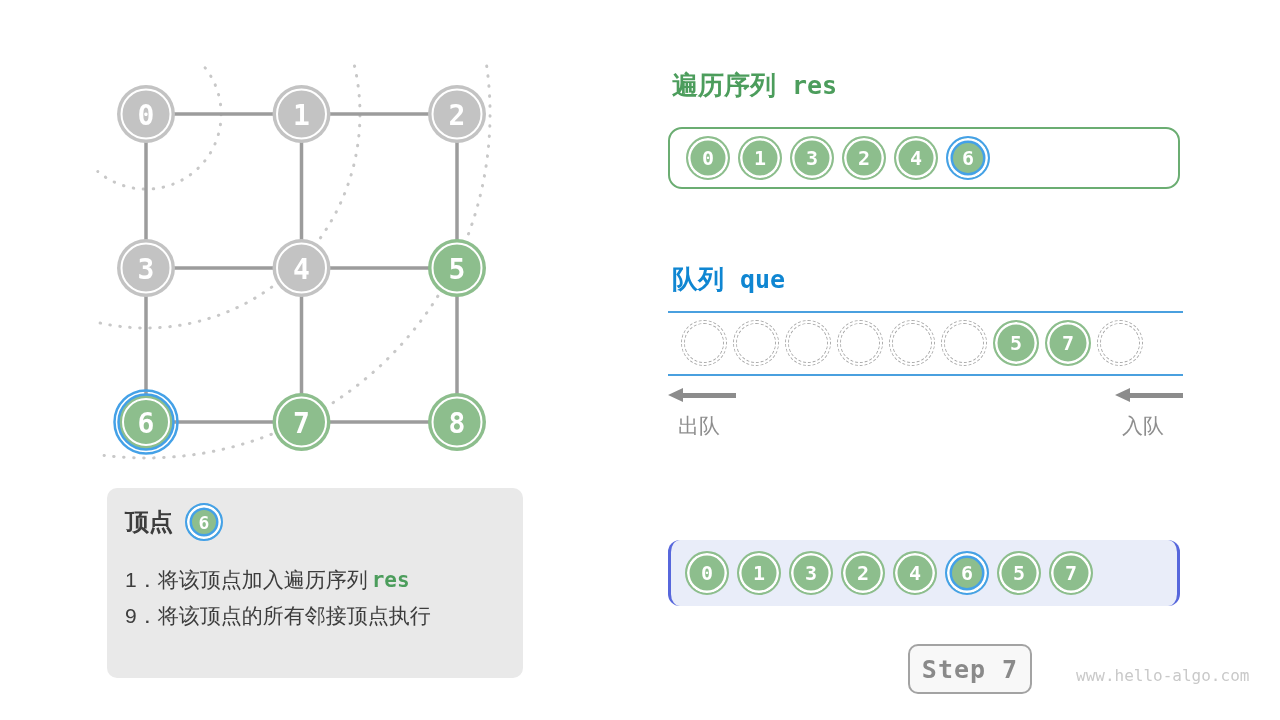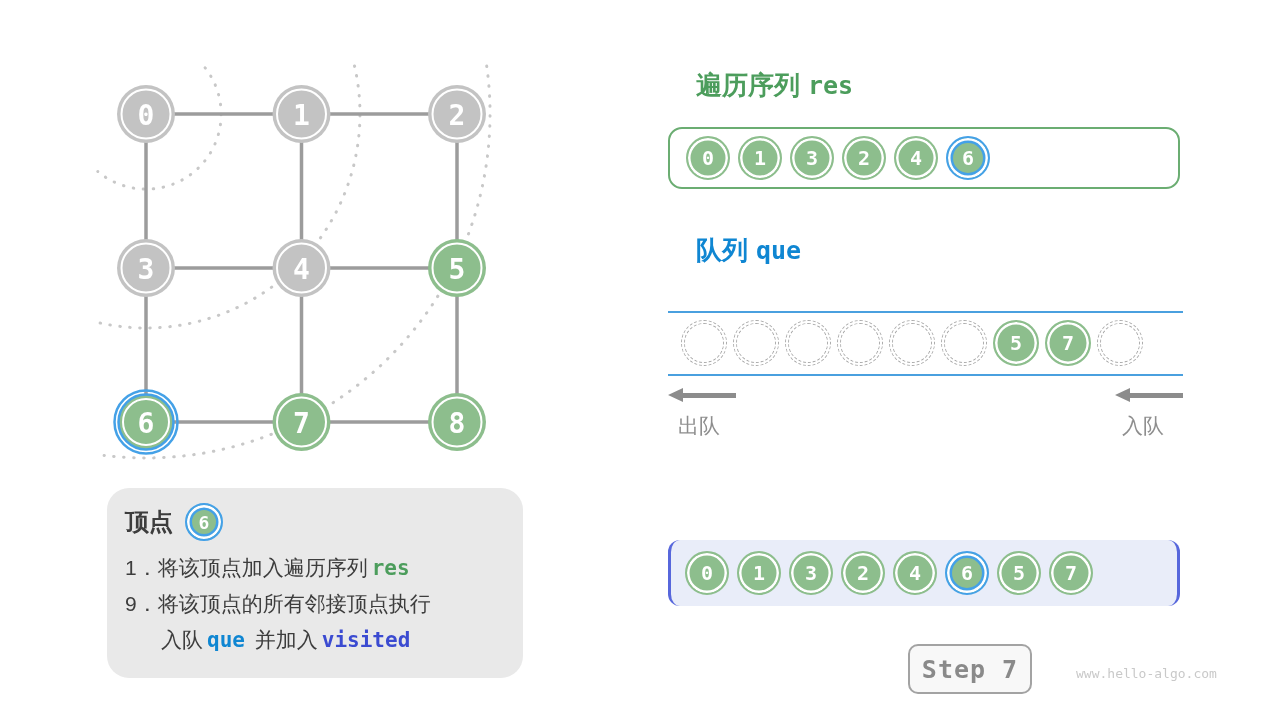--- a/index.html
+++ b/index.html
@@ -6,26 +6,26 @@
   #stage {
     position: relative; width: 1280px; height: 720px; overflow: hidden;
     background: #ffffff;
     font-family: "Liberation Sans", "DejaVu Sans", sans-serif;
   }
   .abs { position: absolute; }
 
   
   .panel-heading {
     position: absolute; left: 672px;
-    display: flex; align-items: baseline; gap: 8px;
-    font-size: 26px; font-weight: 700; line-height: 30px; margin-left: 24px;
+    display: flex; align-items: baseline; gap: 16px;
+    font-size: 26px; font-weight: 700; line-height: 30px;
   }
   .panel-heading .code { font-family: "DejaVu Sans Mono", monospace; font-weight: 700; font-size: 25px; }
   #res-heading    { top: 70px;  color: #4c9d5c; }
-  #queue-heading  { top: 235px; color: #0f86d2; }
+  #queue-heading  { top: 264px; color: #0f86d2; }
   #visited-heading{ top: 482px; color: #3b4bd1; }
 
   
   .circle {
     border-radius: 50%; box-sizing: border-box; flex: 0 0 auto;
     display: flex; align-items: center; justify-content: center;
     font-family: "DejaVu Sans Mono", monospace; font-weight: 700; color: #ffffff;
   }
   .c44 { width: 44px; height: 44px; font-size: 20px; }
   .c46 { width: 46px; height: 46px; font-size: 20px; }
@@ -65,45 +65,45 @@
   .q-arrow .head {
     position: absolute; left: 0; top: 0; width: 0; height: 0;
     border-top: 7.5px solid transparent; border-bottom: 7.5px solid transparent;
     border-right: 15px solid #8c8c8c;
   }
   .queue-label { position: absolute; font-size: 21px; color: #8e8e8e; font-weight: 400; }
 
   
   #info-box {
     left: 107px; top: 488px; width: 416px; height: 190px;
-    background: #e9e9e9; border-radius: 22px; box-sizing: border-box;
+    background: #e9e9e9; border-radius: 10px; box-sizing: border-box;
     padding: 15px 0 0 18px;
   }
   #info-title {
     display: flex; align-items: center; gap: 12px;
     font-size: 24px; font-weight: 700; color: #3d3d3d;
   }
-  #info-steps { margin-top: 9px; font-size: 21px; color: #3d3d3d; line-height: 36px; }
+  #info-steps { margin-top: 21px; font-size: 21px; color: #3d3d3d; line-height: 36px; }
   #info-steps .indent { padding-left: 36px; }
   .code-tag { font-family: "DejaVu Sans Mono", monospace; font-weight: 700; margin: 0 4px; }
   .code-green  { color: #4c9d5c; }
   .code-blue   { color: #0f86d2; }
   .code-indigo { color: #3b4bd1; }
 
   
   #step-box {
     left: 908px; top: 644px; width: 124px; height: 50px;
     background: #f8f8f8; border: 2px solid #a3a3a3; border-radius: 10px;
     display: flex; align-items: center; justify-content: center;
     font-family: "DejaVu Sans Mono", monospace; font-weight: 700;
     font-size: 25px; color: #8a8a8a; letter-spacing: 1px; box-sizing: border-box;
   }
   #watermark {
     left: 1076px; top: 666px;
-    font-family: "DejaVu Sans Mono", monospace; font-size: 13px; color: #c9c9c9;
+    font-family: "DejaVu Sans Mono", monospace; font-size: 16px; color: #c9c9c9;
   }
 
   
   #graph-svg { left: 60px; top: 40px; }
   #graph-svg text {
     font-family: "DejaVu Sans Mono", monospace; font-weight: 700; fill: #ffffff;
   }
 </style>
 </head>
 <body>
@@ -185,24 +185,20 @@
       <span>顶点</span>
       <span class="circle c38 hl">6</span>
     </div>
     <div id="info-steps">
       <div>
         <span>1．将该顶点加入遍历序列</span><span class="code-tag code-green">res</span>
       </div>
       <div>
         <span>9．将该顶点的所有邻接顶点执行</span>
       </div>
-      <div class="indent">
-        <span>入队</span><span class="code-tag code-blue">que</span>
-        <span>并加入</span><span class="code-tag code-indigo">visited</span>
-      </div>
     </div>
   </div>
 
   <div id="res-heading" class="panel-heading">
     <span>遍历序列</span>
     <span class="code">res</span>
   </div>
   <div id="res-box" class="abs">
       <div class="circle c44 green">0</div>
       <div class="circle c44 green">1</div>

